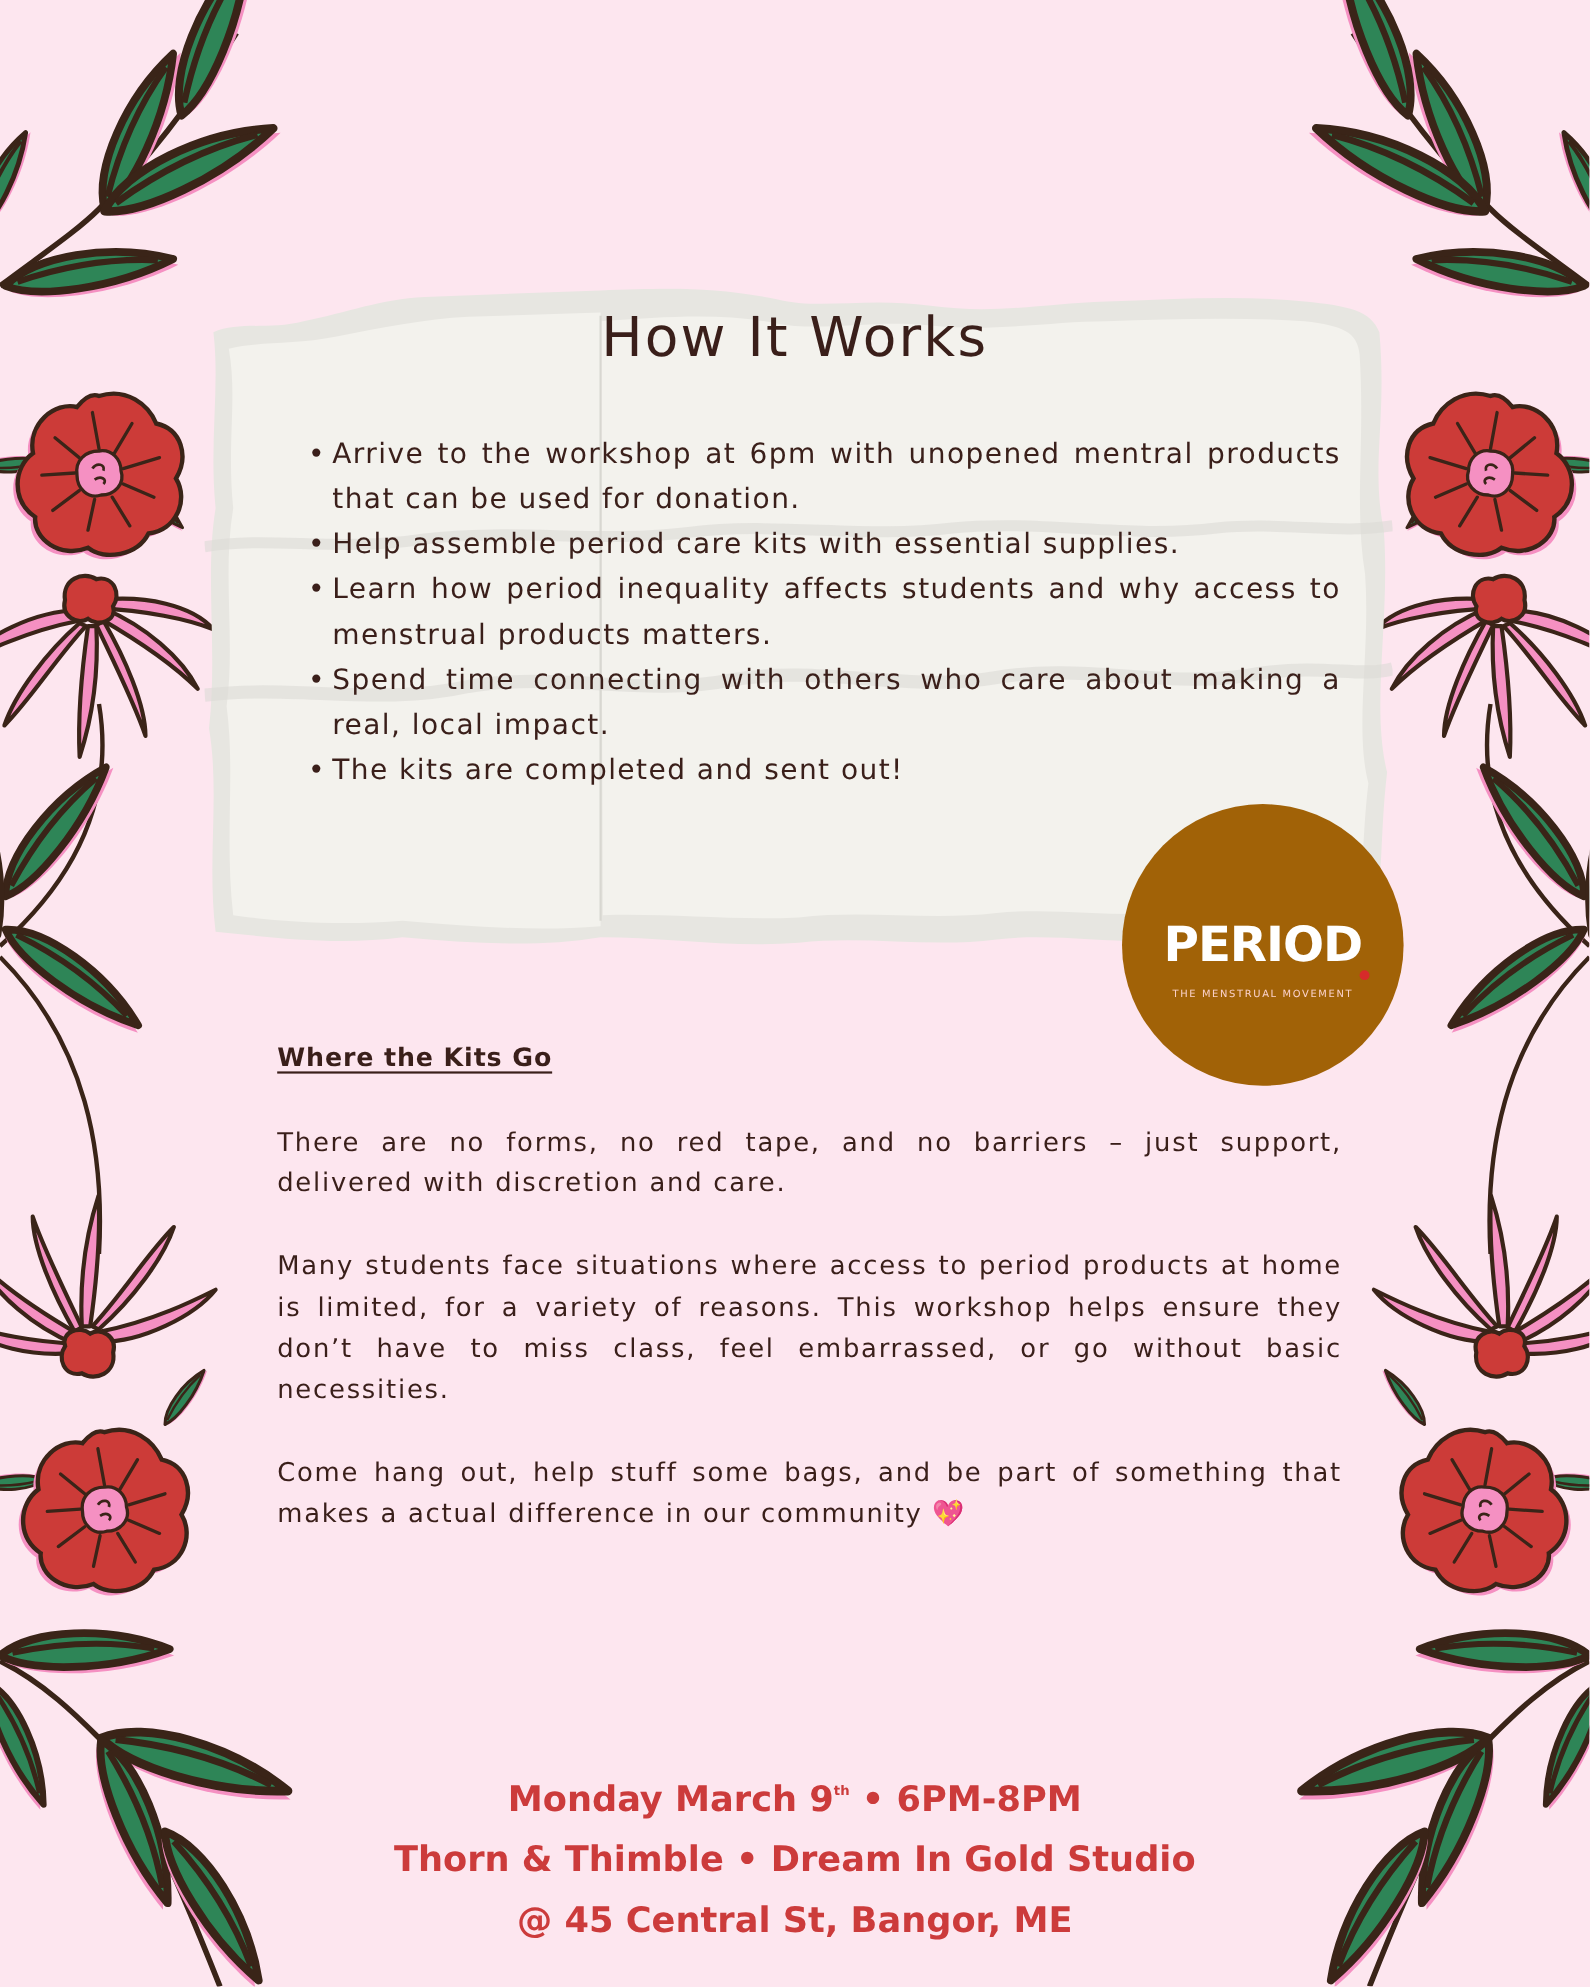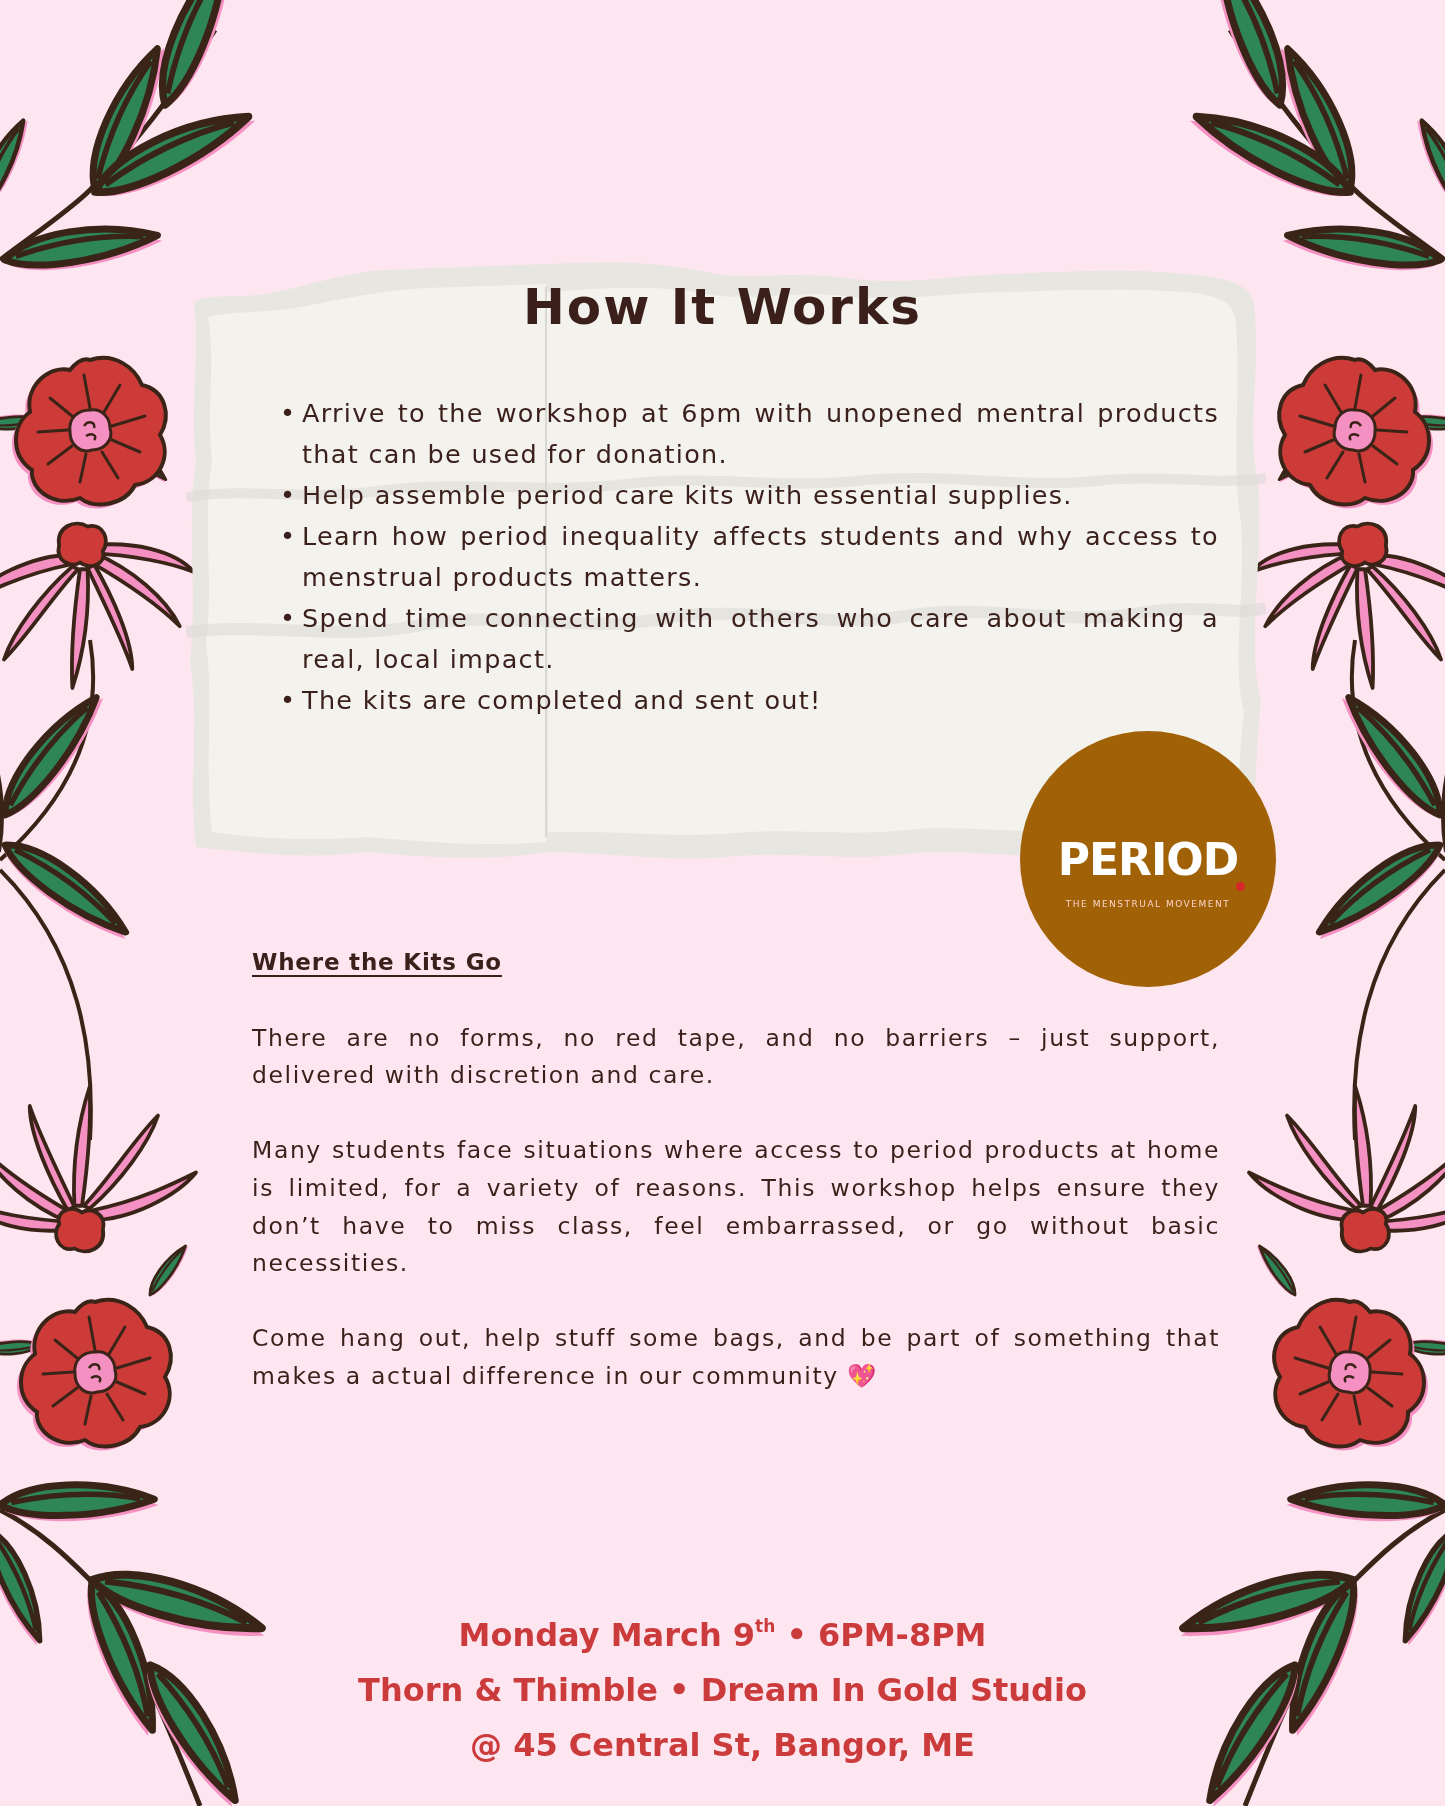--- a/index.html
+++ b/index.html
@@ -4,41 +4,41 @@
 <style>
   html, body { margin:0; padding:0; }
   body { width:1445px; height:1806px; background:#fde6ef; position:relative; overflow:hidden;
          font-family:"DejaVu Sans", "Liberation Sans", sans-serif; color:#3a1f1a; }
   .deco { position:absolute; top:0; width:300px; height:1806px; }
   .deco-left { left:0; }
   .deco-right { right:0; transform:scaleX(-1); }
   .paper { position:absolute; left:186px; top:262px; width:1080px; height:605px; }
   .paper svg { width:100%; height:100%; display:block; }
   .title { position:absolute; left:0; width:1445px; top:278px; text-align:center;
-           font-size:50px; font-weight:bold; letter-spacing:2px; color:#3a1f1a; margin:0; }
+           font-size:50px; font-weight:normal; letter-spacing:2px; color:#3a1f1a; margin:0; }
   .bullets { position:absolute; left:282px; top:393px; width:937px; margin:0; padding:0; list-style:none; }
   .bullets li { position:relative; padding-left:20px; font-weight:normal; font-size:25.5px; line-height:41px;
                 letter-spacing:1.3px; text-align:justify; text-align-last:left; }
   .bullets li::before { content:"•"; position:absolute; left:-2px; top:0; }
   .badge { position:absolute; left:1020px; top:731px; width:256px; height:256px; border-radius:50%;
            background:#a16207; }
   .badge-word { position:absolute; left:0; width:100%; top:107px; text-align:center; color:#fff;
                 font-family:"DejaVu Sans", sans-serif; font-weight:bold; font-size:44px; letter-spacing:-1px;
                 line-height:44px; }
   .badge-dot { position:absolute; left:216px; top:151px; width:9px; height:9px; border-radius:50%; background:#d62a2a; }
   .badge-sub { position:absolute; left:0; width:100%; top:168px; text-align:center; color:#fbd2cb;
                font-size:9px; letter-spacing:1.5px; }
   .section { position:absolute; left:252px; top:942px; width:968px; }
   .section h2 { margin:0; font-size:23px; font-weight:bold; text-decoration:underline; text-underline-offset:5px;
                 text-decoration-thickness:2px; letter-spacing:0.8px; line-height:40px; }
   .para { margin:0; font-size:23.5px; line-height:37.6px; letter-spacing:1.6px; text-align:justify; }
   .gap { height:37.6px; }
   .event { position:absolute; left:0; width:1445px; top:1608px; text-align:center; color:#cc3b3b;
            font-weight:bold; font-size:32px; line-height:55px; }
-  .event sup { font-size:17px; vertical-align:14px; line-height:0; }
+  .event sup { font-size:12px; vertical-align:14px; line-height:0; }
 </style>
 </head>
 <body>
 
 <svg class="deco deco-left" viewBox="0 0 300 1806" xmlns="http://www.w3.org/2000/svg">
   <defs>
     <g id="leaf">
       <path d="M0,0 C20,-18 70,-22 110,-8 C70,8 20,10 0,0 Z" fill="#f590c2" transform="translate(3,4)"></path>
       <path d="M0,0 C20,-18 70,-22 110,-8 C70,8 20,10 0,0 Z" fill="#2e8557" stroke="#3a2418" stroke-width="5" stroke-linejoin="round"></path>
       <path d="M8,-2 C40,-10 70,-12 100,-8" fill="none" stroke="#3a2418" stroke-width="4"></path>

